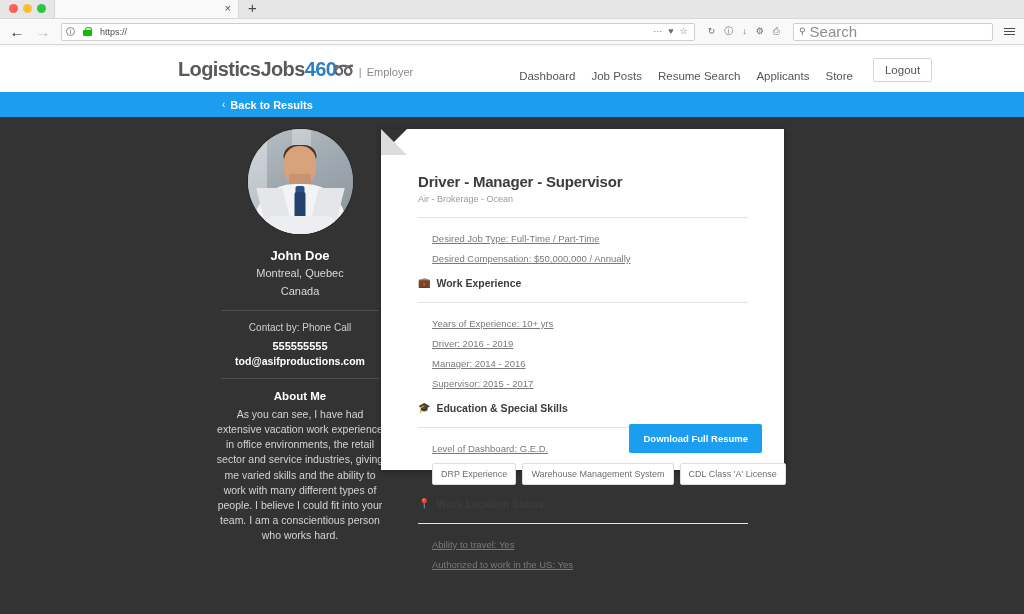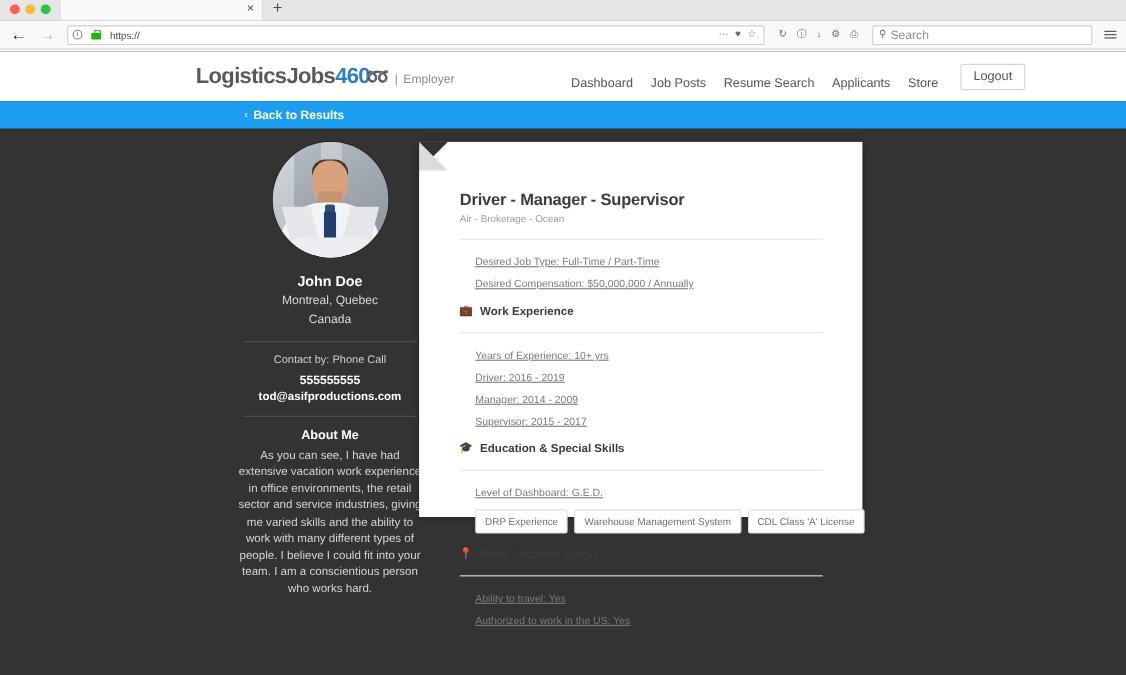--- a/index.html
+++ b/index.html
@@ -59,21 +59,21 @@
   }
   .info-ico {
     width: 9px; height: 9px; border: 1px solid #8a8a8a; border-radius: 50%;
     font-size: 7px; color: #6b6b6b; text-align: center; line-height: 8px;
   }
   .tool-icons { display: flex; align-items: center; gap: 9px; padding: 0 7px; }
   .searchbox {
     width: 200px; height: 18px; background: #fff; border: 1px solid #cfcfcf;
     border-radius: 2px; display: flex; align-items: center; gap: 4px; padding: 0 5px;
   }
-  .search-ph { font-size: 11px; color: #8d8d8d; }
+  .search-ph { font-size: 15px; color: #8d8d8d; }
   .hamburger { display: flex; flex-direction: column; gap: 2px; padding-left: 5px; padding-right: 2px; }
   .hamburger i { width: 11px; height: 1px; background: #4a4a4a; display: block; }
 
   
   .viewport { position: absolute; top: 47px; left: 0; width: 1024px; height: 567px; background: #333333; overflow: hidden; }
 
   .site-header {
     height: 45px; background: #ffffff; display: flex; align-items: center;
     padding: 0 0 0 178px;
   }
@@ -317,21 +317,21 @@
           </div>
 
           <div class="sec-head">
             <span class="sec-ico">💼</span>
             <span>Work Experience</span>
           </div>
           <div class="r-rule"></div>
           <div class="r-list">
             <div class="r-line">Years of Experience: 10+ yrs</div>
             <div class="r-line">Driver: 2016 - 2019</div>
-            <div class="r-line">Manager: 2014 - 2009</div>
+            <div class="r-line">Manager: 2014 - 2016</div>
             <div class="r-line">Supervisor: 2015 - 2017</div>
           </div>
 
           <div class="sec-head">
             <span class="sec-ico">🎓</span>
             <span>Education &amp; Special Skills</span>
           </div>
           <div class="r-rule"></div>
           <div class="r-list">
             <div class="r-line">Level of Dashboard: G.E.D.</div>
@@ -346,17 +346,20 @@
             <span class="sec-ico">📍</span>
             <span>Work Location Status</span>
           </div>
           <div class="r-rule"></div>
           <div class="r-list">
             <div class="r-line">Ability to travel: Yes</div>
             <div class="r-line">Authorized to work in the US: Yes</div>
           </div>
         </div>
 
+        <div class="dl-wrap">
+          <button class="dl-btn">Download Full Resume</button>
+        </div>
       </div>
 
     </div>
   </div>
 </div>
 
 </body></html>

